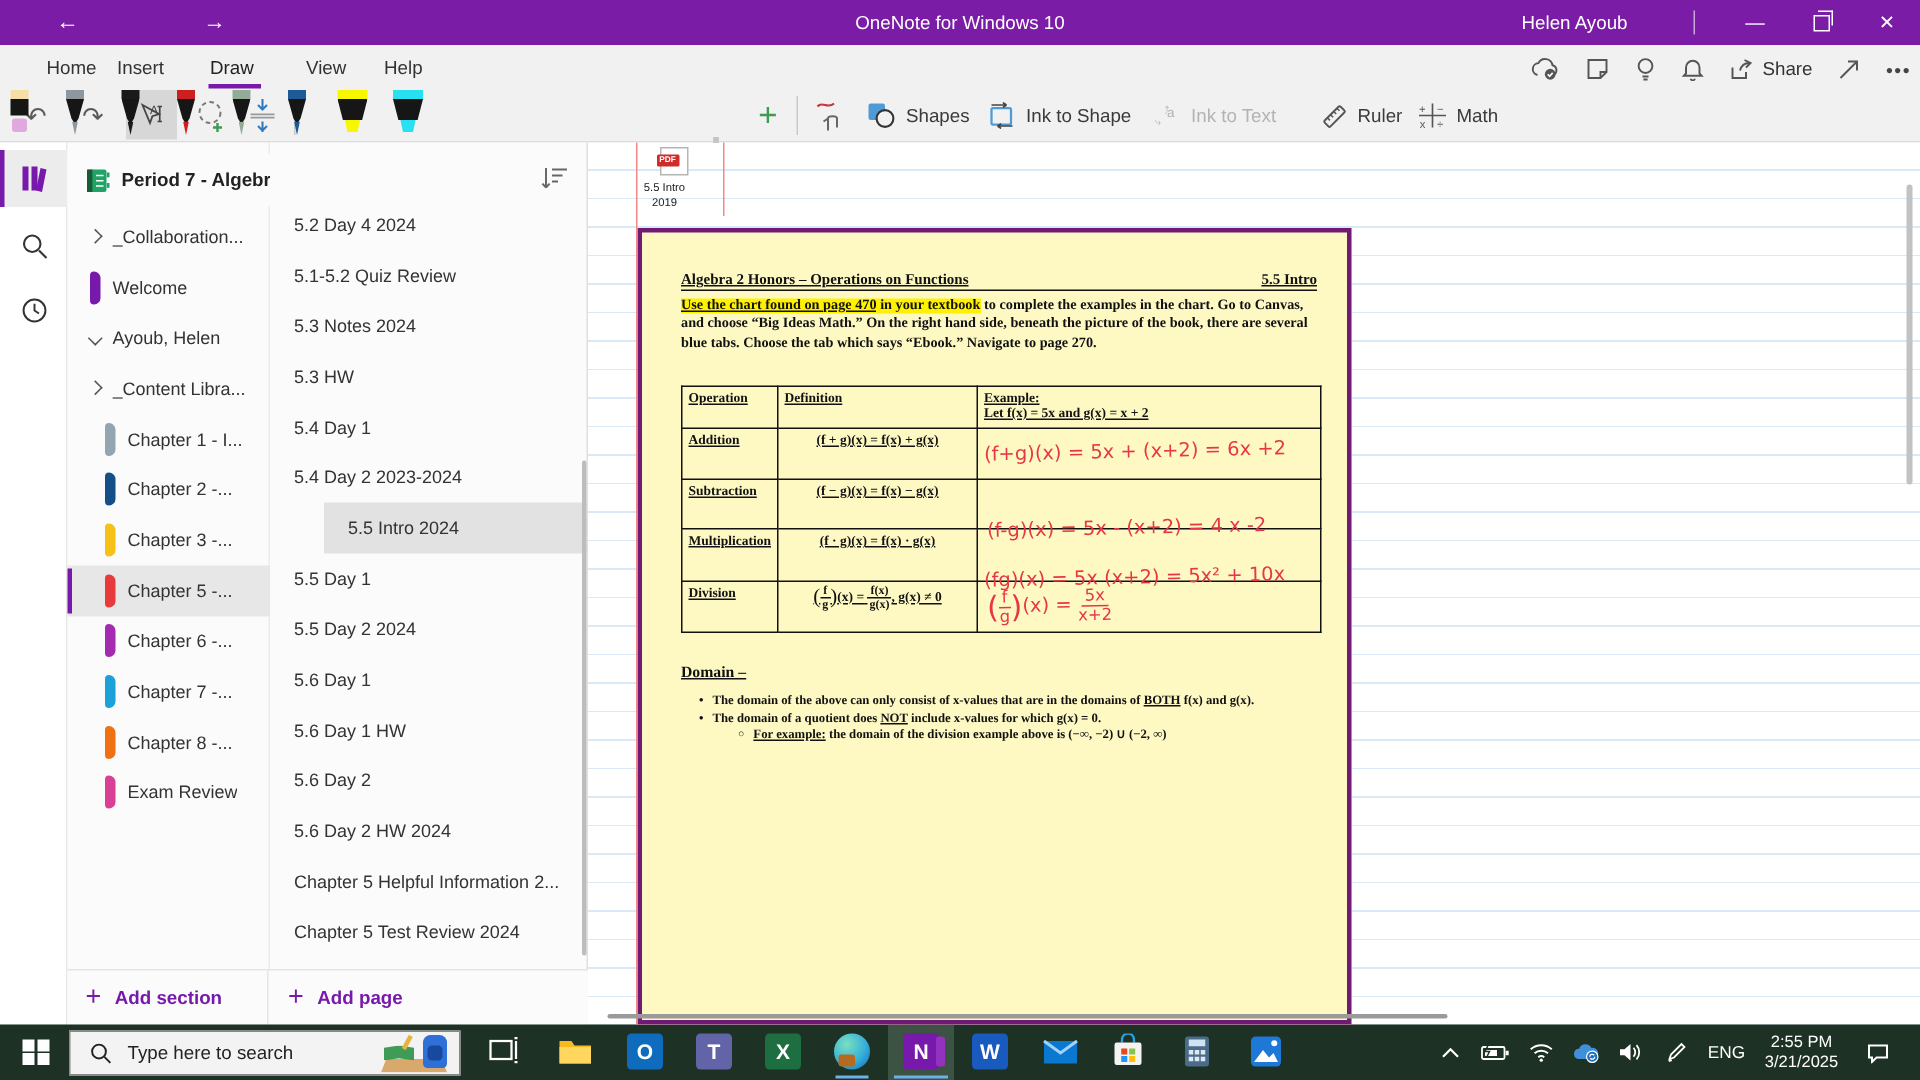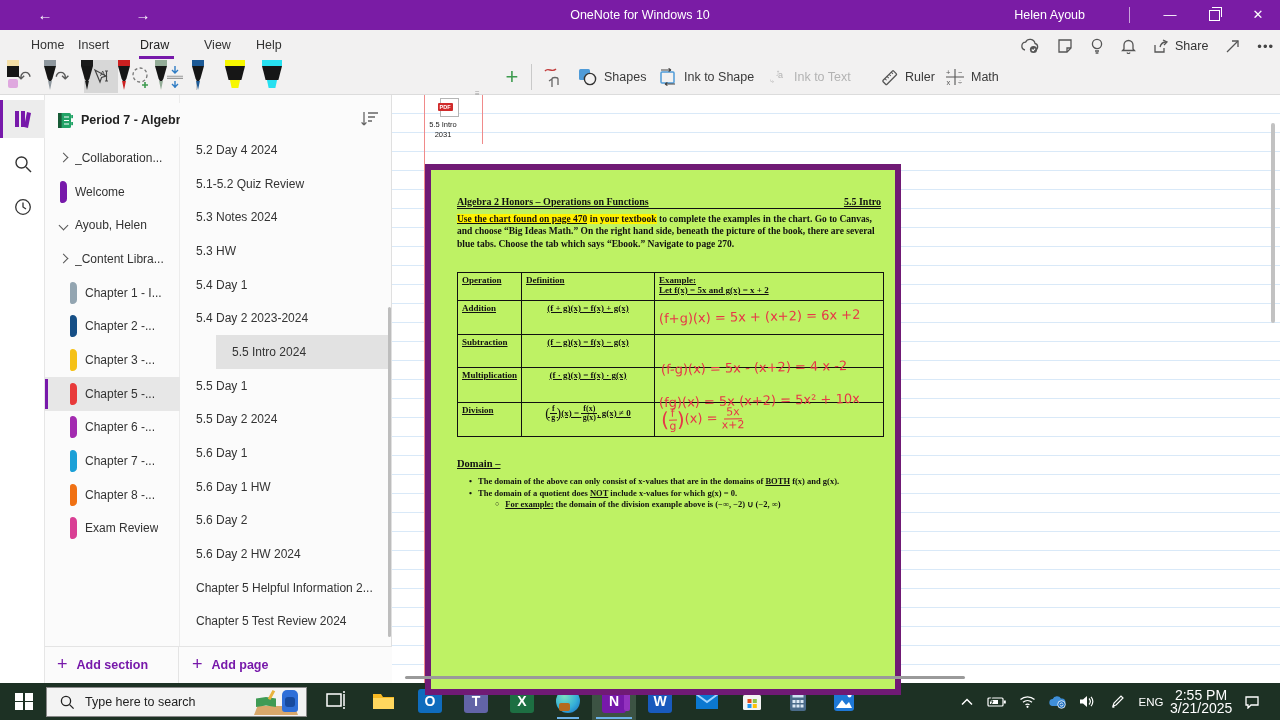--- a/index.html
+++ b/index.html
@@ -84,21 +84,21 @@
   .canvas{left:392px;top:95px;width:888px;height:588px;background:#fff;
     background-image:repeating-linear-gradient(to bottom,transparent 0,transparent 18px,#d9e9f8 18px,#d9e9f8 19px);}
   .redlineA{left:424px;top:95px;width:1px;height:588px;background:#f08a8a;z-index:5;}
   .redlineB{left:482px;top:95px;width:1px;height:49px;background:#f08a8a;z-index:5;}
   .handlemark{left:475px;top:89px;font-size:8px;color:#9a9a9a;z-index:6;}
   .filecard{left:428px;top:98px;width:30px;text-align:center;z-index:4;}
   .fc-page{position:relative;left:6px;width:17px;height:17px;background:#fff;border:1px solid #b5b5b5;margin:0 auto;}
   .fc-badge{position:absolute;left:-3px;top:4px;background:#d02b2b;color:#fff;font-size:5.5px;font-weight:bold;padding:1px 2px;border-radius:1px;}
   .fc-cap{font-size:7.5px;color:#222;line-height:10px;margin-top:3px;white-space:nowrap;}
 
-  .doc{left:425px;top:164px;width:476px;height:531px;background:#bef264;border:6px solid #701a75;box-sizing:border-box;z-index:3;
+  .doc{left:425px;top:152px;width:476px;height:531px;background:#fef9c3;border:3px solid #701a75;box-sizing:border-box;z-index:3;
        font-family:"Liberation Serif",serif;color:#111;}
   .doc-header{position:absolute;left:26px;top:26px;width:424px;border-bottom:1.5px solid #111;
       display:flex;justify-content:space-between;font-size:10px;font-weight:bold;padding-bottom:1px;}
   .doc-para{position:absolute;left:26px;top:43px;width:428px;font-size:9.5px;font-weight:bold;line-height:12.4px;}
   .hl{background:#fff100;}
   .u{text-decoration:underline;}
   .doc-table{position:absolute;left:26px;top:102px;border-collapse:collapse;table-layout:fixed;}
   .doc-table td{border:1px solid #111;vertical-align:top;padding:2px 4px;font-size:9px;position:relative;text-decoration:underline;}
   .td-op{font-weight:bold;font-size:8.5px;}
   .td-def{text-align:center;font-weight:bold;}
@@ -128,21 +128,21 @@
   .sa-pack{position:absolute;left:32px;top:2px;width:16px;height:22px;background:#2f6fd8;border-radius:5px 5px 3px 3px;}
   .sa-pack:before{content:"";position:absolute;left:3px;top:7px;width:10px;height:10px;background:#174a9e;border-radius:3px;}
   .tb-app{top:689px;width:26px;height:26px;}
   .tb-active-bg{left:592px;top:683px;width:44px;height:37px;background:#3c5343;}
   .tb-underline{top:717px;height:2px;background:#6cb2e8;}
   .appsq{width:24px;height:24px;border-radius:3px;display:flex;align-items:center;justify-content:center;color:#fff;font-weight:bold;font-size:14px;font-family:"Liberation Sans",sans-serif;}
   .tray{top:683px;height:37px;display:flex;align-items:center;color:#fff;}
   .tray svg{display:block;}
   .trayitem{display:flex;align-items:center;justify-content:center;width:30px;}
   .lang{font-size:11.5px;width:38px;text-align:center;}
-  .clock{font-size:14px;line-height:13px;text-align:center;width:62px;}
+  .clock{font-size:11px;line-height:13px;text-align:center;width:62px;}
 </style>
 </head>
 <body>
 
 <div id="app">
 
   <div class="abs titlebar">
     <div class="abs navarrow" style="left:34px">←</div>
     <div class="abs navarrow" style="left:132px">→</div>
     <div class="abs tb-title">OneNote for Windows 10</div>
@@ -502,21 +502,21 @@
   <div class="abs canvas"></div>
   <div class="abs redlineA"></div>
   <div class="abs redlineB"></div>
   <div class="abs handlemark">≡</div>
 
   <div class="abs filecard">
     <div class="fc-page">
       <span class="fc-badge">PDF</span>
     </div>
     <div class="fc-cap">5.5 Intro</div>
-    <div class="fc-cap" style="margin-top:0">2031</div>
+    <div class="fc-cap" style="margin-top:0">2019</div>
   </div>
 
   <div class="abs doc">
     <div class="doc-header">
       <span class="u">Algebra 2 Honors – Operations on Functions</span>
       <span class="u">5.5 Intro</span>
     </div>
     <div class="doc-para">
       <span class="hl u">Use the chart found on page 470</span><span class="hl"> in your textbook</span><span> to complete the examples in the chart.  Go to Canvas, and choose “Big Ideas Math.” On the right hand side, beneath the picture of the book, there are several blue tabs. Choose the tab which says “Ebook.” Navigate to page 270.</span>
     </div>

